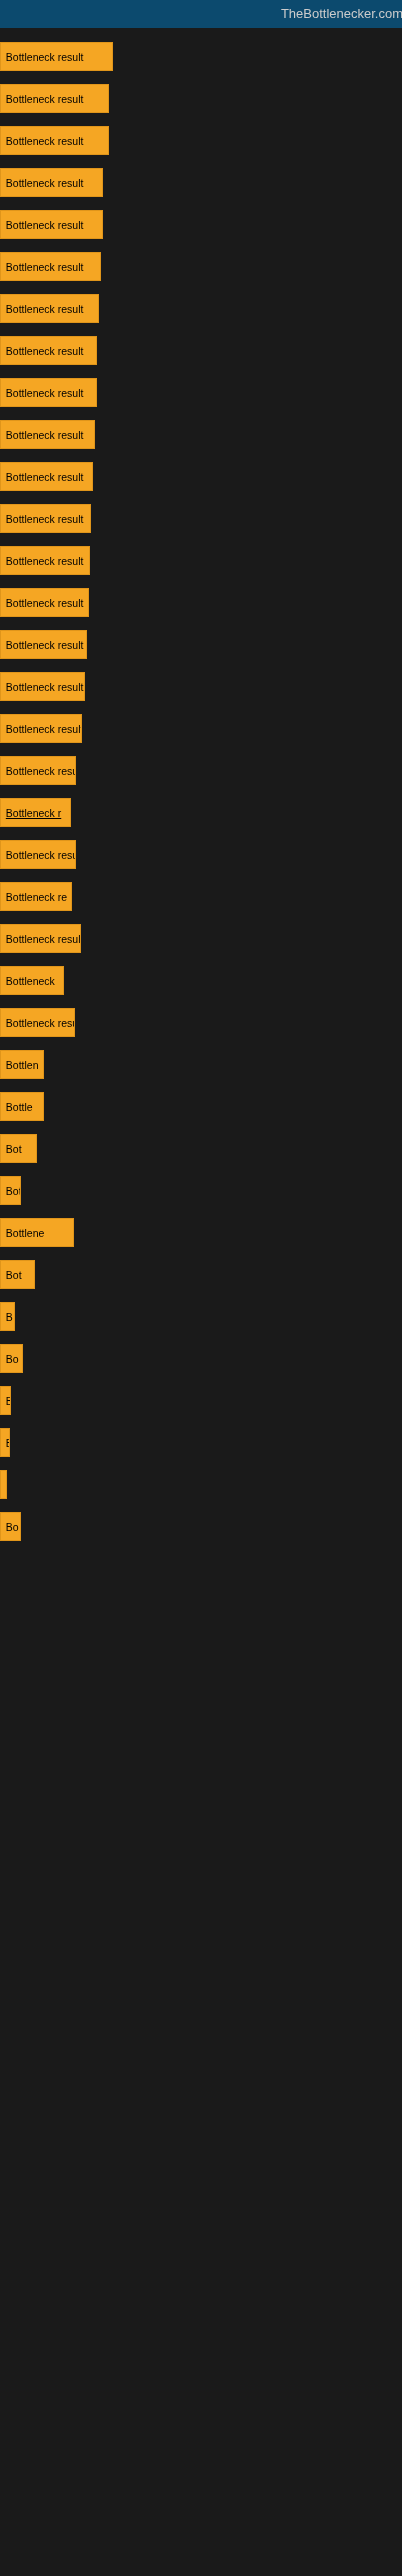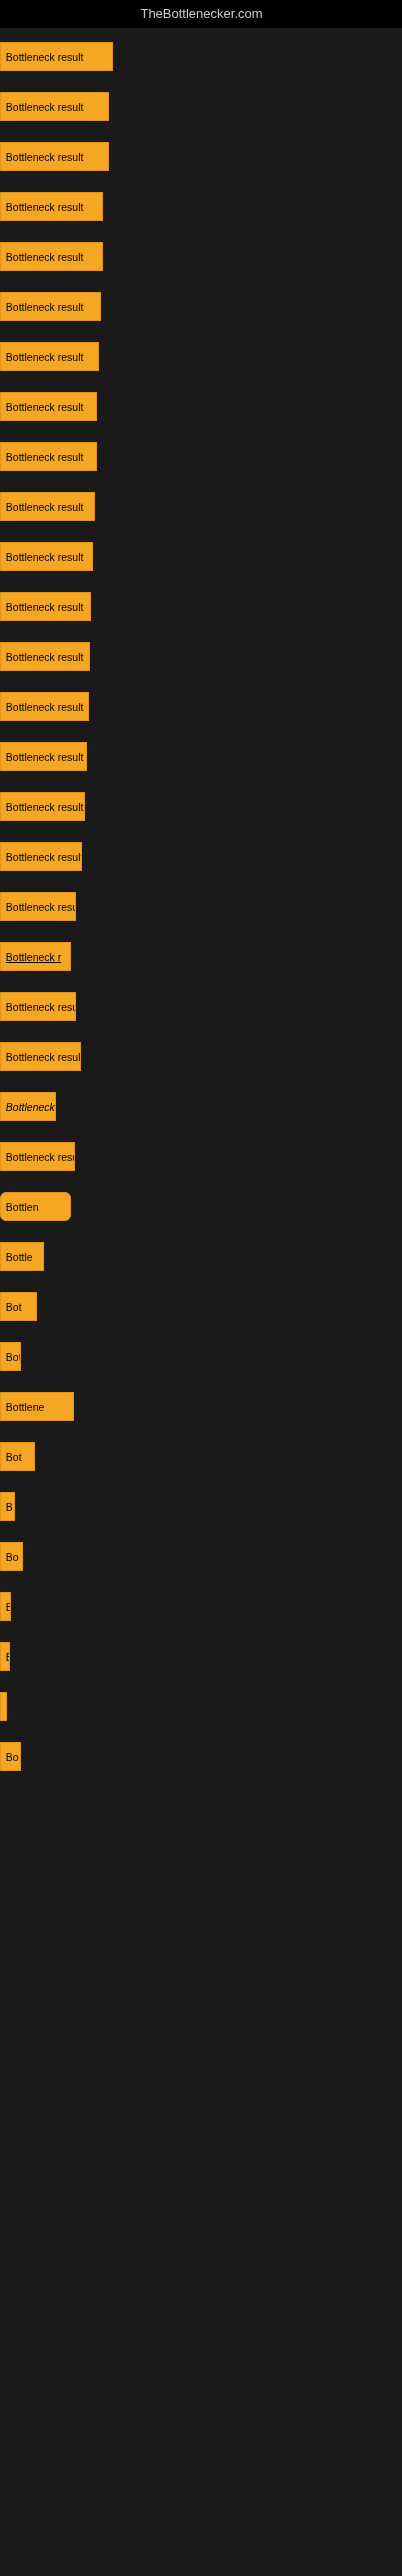--- a/index.html
+++ b/index.html
@@ -10,32 +10,32 @@
 
     body {
       width: 403px;
       min-height: 2576px;
       background-color: #1a1a1a;
       font-family: Arial, sans-serif;
       position: relative;
     }
 
     .site-title {
-      text-align: center;
+      text-align: right;
       color: #cccccc;
       font-size: 13px;
       padding: 6.4px 0;
-      background-color: #000000;
+      background-color: #0c4a6e;
     }
 
     .bars-container {
       padding: 8px 0;
       display: flex;
       flex-direction: column;
-      gap: 8px;
+      gap: 0px;
     }
 
     .bar-row {
       display: flex;
       align-items: center;
       padding: 4.8px 0;
       height: 42px;
     }
 
     .bar {
@@ -112,30 +112,33 @@
     <div class="bar-row">
       <div class="bar" style="width: 76px;">Bottleneck resu</div>
     </div>
     <div class="bar-row">
       <div class="bar" style="width: 71px; text-decoration: underline;">Bottleneck r</div>
     </div>
     <div class="bar-row">
       <div class="bar" style="width: 76px;">Bottleneck resu</div>
     </div>
     <div class="bar-row">
+      <div class="bar" style="width: 72px;">Bottleneck re</div>
+    </div>
+    <div class="bar-row">
       <div class="bar" style="width: 81px;">Bottleneck result</div>
     </div>
     <div class="bar-row">
-      <div class="bar" style="width: 56px; font-style: italic;">Bottleneck</div>
+      <div class="bar" style="width: 64px;">Bottleneck</div>
     </div>
     <div class="bar-row">
       <div class="bar" style="width: 75px;">Bottleneck resu</div>
     </div>
     <div class="bar-row">
-      <div class="bar" style="width: 71px; border-radius: 6px;">Bottlen</div>
+      <div class="bar" style="width: 44px;">Bottlen</div>
     </div>
     <div class="bar-row">
       <div class="bar" style="width: 44px;">Bottle</div>
     </div>
     <div class="bar-row">
       <div class="bar" style="width: 37px;">Bot</div>
     </div>
     <div class="bar-row">
       <div class="bar" style="width: 21px;">Bottl</div>
     </div>

